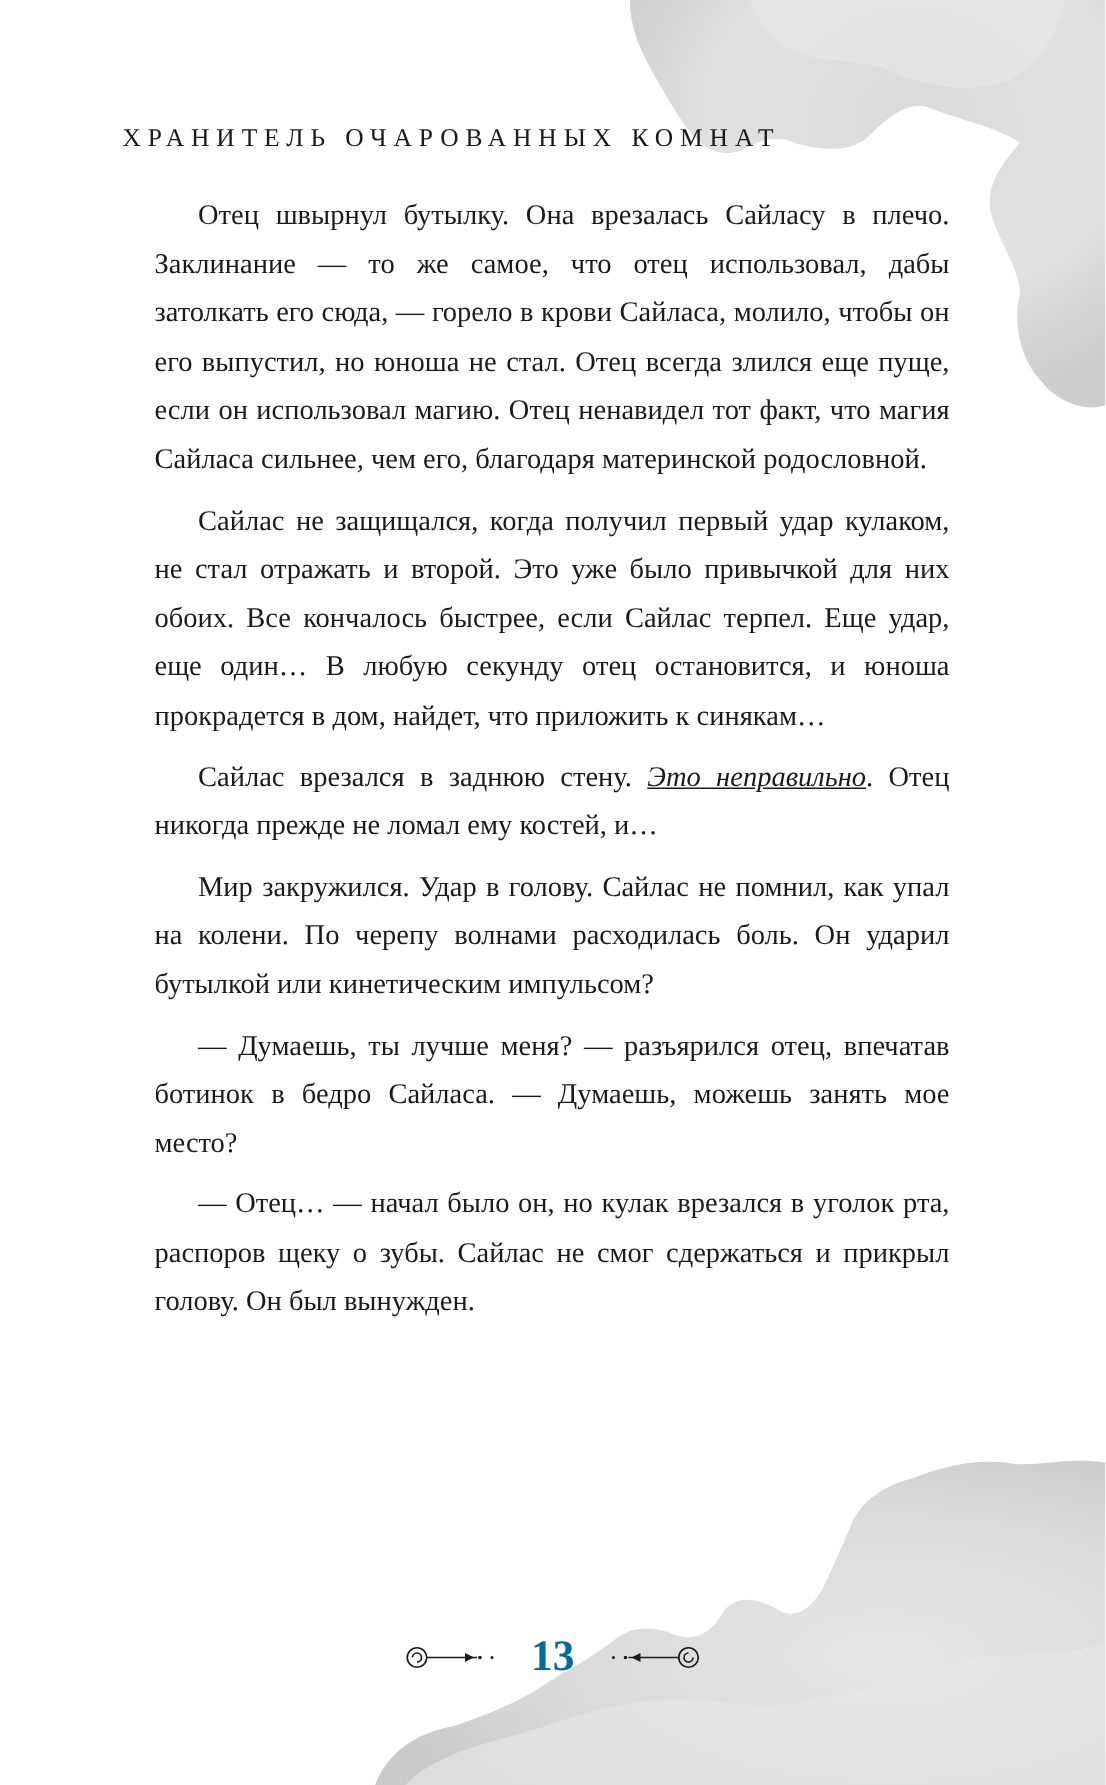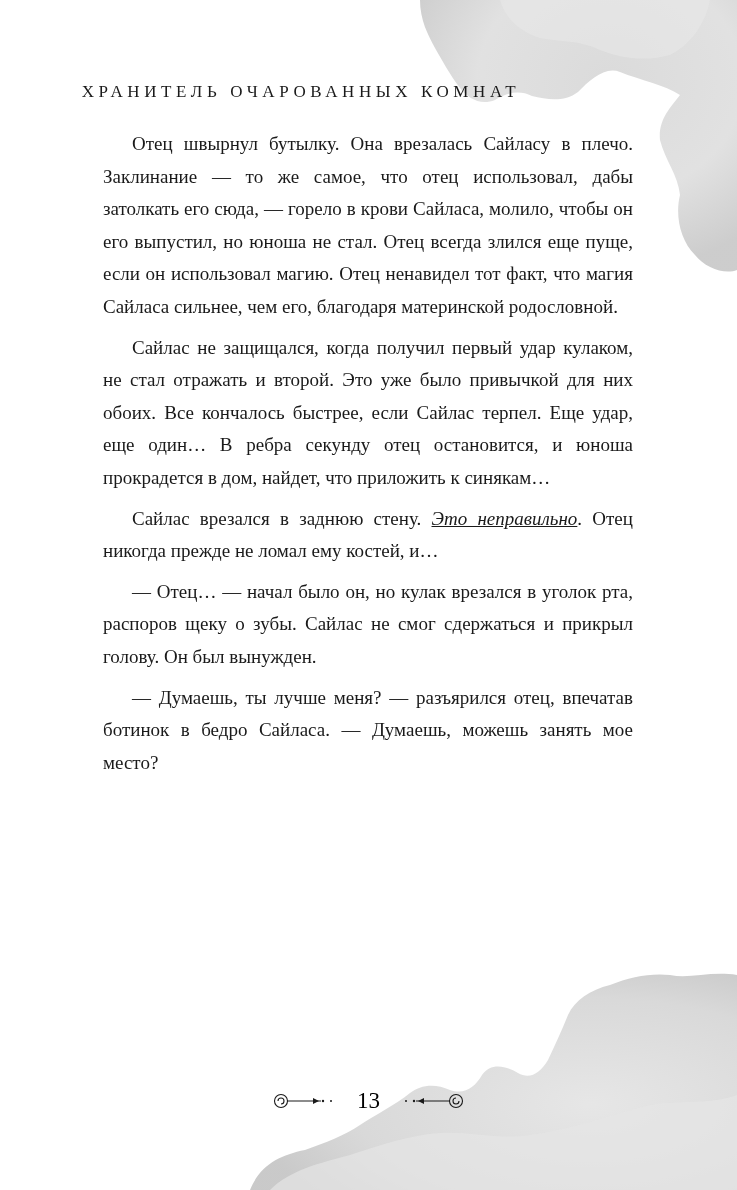--- a/index.html
+++ b/index.html
@@ -24,22 +24,22 @@
     z-index: 2;
   }
   .para { margin: 0 0 8px 0; text-indent: 29px; }
   .para em { font-style: italic; text-decoration: underline; }
   .folio {
     position: absolute; top: 1088px; left: 0; width: 737px;
     display: flex; justify-content: center; align-items: center; gap: 14px;
     z-index: 2;
   }
   .page-number {
-    font-family: "Liberation Serif", serif; font-size: 23px; font-weight: normal;
-    color: #000000; margin: 0 6px;
+    font-family: "Liberation Serif", serif; font-size: 29px; font-weight: bold;
+    color: #0369a1; margin: 0 6px;
   }
   .ornament { display: block; }
 </style>
 </head>
 <body>
 
 <svg class="wc" style="left:380px; top:0;" width="357" height="290" viewBox="0 0 357 290">
   <defs>
     <radialGradient id="g1" cx="60%" cy="30%" r="70%">
       <stop offset="0%" stop-color="#d4d4d4"></stop>
@@ -64,24 +64,25 @@
   <path fill="url(#g2)" opacity="0.85" d="M0,225 C10,200 30,190 55,185 C75,178 95,170 110,160 C125,150 145,140 160,128 C170,120 185,118 200,125
        C215,130 225,122 232,110 C240,98 255,100 268,108 C280,115 290,108 298,95 C305,80 312,65 318,50
        C325,35 340,25 360,20 C380,12 400,8 420,10 C440,14 460,6 487,10 L487,225 Z"></path>
   <path fill="#e6e6e6" opacity="0.7" d="M20,225 C40,205 70,198 100,190 C130,180 160,170 190,168 C220,166 250,175 280,170 C320,165 360,150 400,140 C430,135 460,140 487,130 L487,225 Z"></path>
 </svg>
 
 <div class="running-header">ХРАНИТЕЛЬ ОЧАРОВАННЫХ КОМНАТ</div>
 
 <div class="text-block">
   <p class="para">Отец швырнул бутылку. Она врезалась Сайласу в плечо. Заклинание — то же самое, что отец использо­вал, дабы затолкать его сюда, — горело в крови Сайласа, молило, чтобы он его выпустил, но юноша не стал. Отец всегда злился еще пуще, если он использовал магию. Отец ненавидел тот факт, что магия Сайласа сильнее, чем его, благодаря материнской родословной.</p>
-  <p class="para">Сайлас не защищался, когда получил первый удар кулаком, не стал отражать и второй. Это уже было привычкой для них обоих. Все кончалось быстрее, если Сайлас терпел. Еще удар, еще один… В ребра се­кунду отец остановится, и юноша прокрадется в дом, найдет, что приложить к синякам…</p>
+  <p class="para">Сайлас не защищался, когда получил первый удар кулаком, не стал отражать и второй. Это уже было привычкой для них обоих. Все кончалось быстрее, если Сайлас терпел. Еще удар, еще один… В любую се­кунду отец остановится, и юноша прокрадется в дом, найдет, что приложить к синякам…</p>
   <p class="para"><span>Сайлас врезался в заднюю стену. </span><em>Это неправильно</em><span>. Отец никогда прежде не ломал ему костей, и…</span></p>
+  <p class="para">Мир закружился. Удар в голову. Сайлас не помнил, как упал на колени. По черепу волнами расходилась боль. Он ударил бутылкой или кинетическим импуль­сом?</p>
+  <p class="para">— Думаешь, ты лучше меня? — разъярился отец, впечатав ботинок в бедро Сайласа. — Думаешь, можешь занять мое место?</p>
   <p class="para">— Отец… — начал было он, но кулак врезался в уголок рта, распоров щеку о зубы. Сайлас не смог сдержаться и прикрыл голову. Он был вынужден.</p>
-  <p class="para">— Думаешь, ты лучше меня? — разъярился отец, впечатав ботинок в бедро Сайласа. — Думаешь, можешь занять мое место?</p>
 </div>
 
 <div class="folio">
   <svg class="ornament" width="64" height="18" viewBox="0 0 64 18">
     <circle cx="8" cy="9" r="6.5" fill="none" stroke="#1a1a1a" stroke-width="1.1"></circle>
     <path d="M8,9 m-3,0 a3,3 0 1,1 3,3" fill="none" stroke="#1a1a1a" stroke-width="1.1"></path>
     <line x1="14" y1="9" x2="48" y2="9" stroke="#1a1a1a" stroke-width="1.1"></line>
     <path d="M40,6 L46,9 L40,12 Z" fill="#1a1a1a"></path>
     <circle cx="50" cy="9" r="1.2" fill="#1a1a1a"></circle>
     <circle cx="58" cy="9" r="1" fill="#1a1a1a"></circle>

